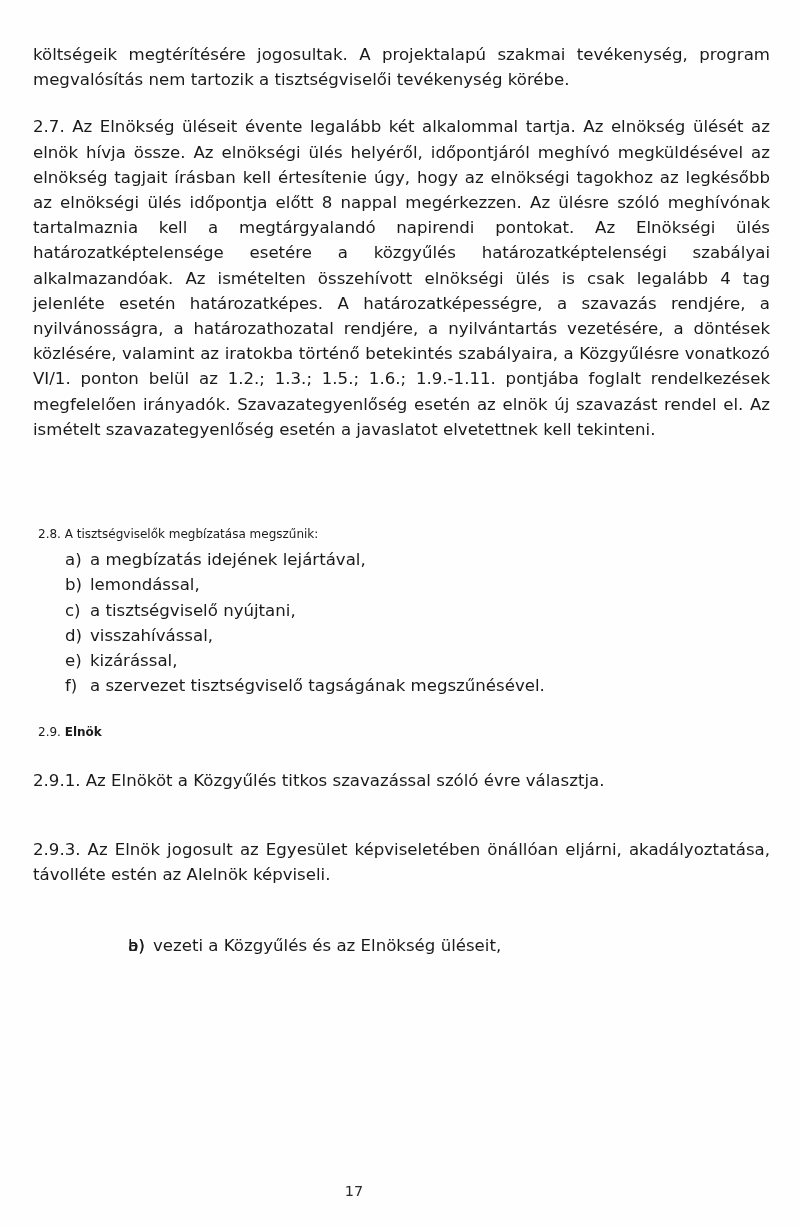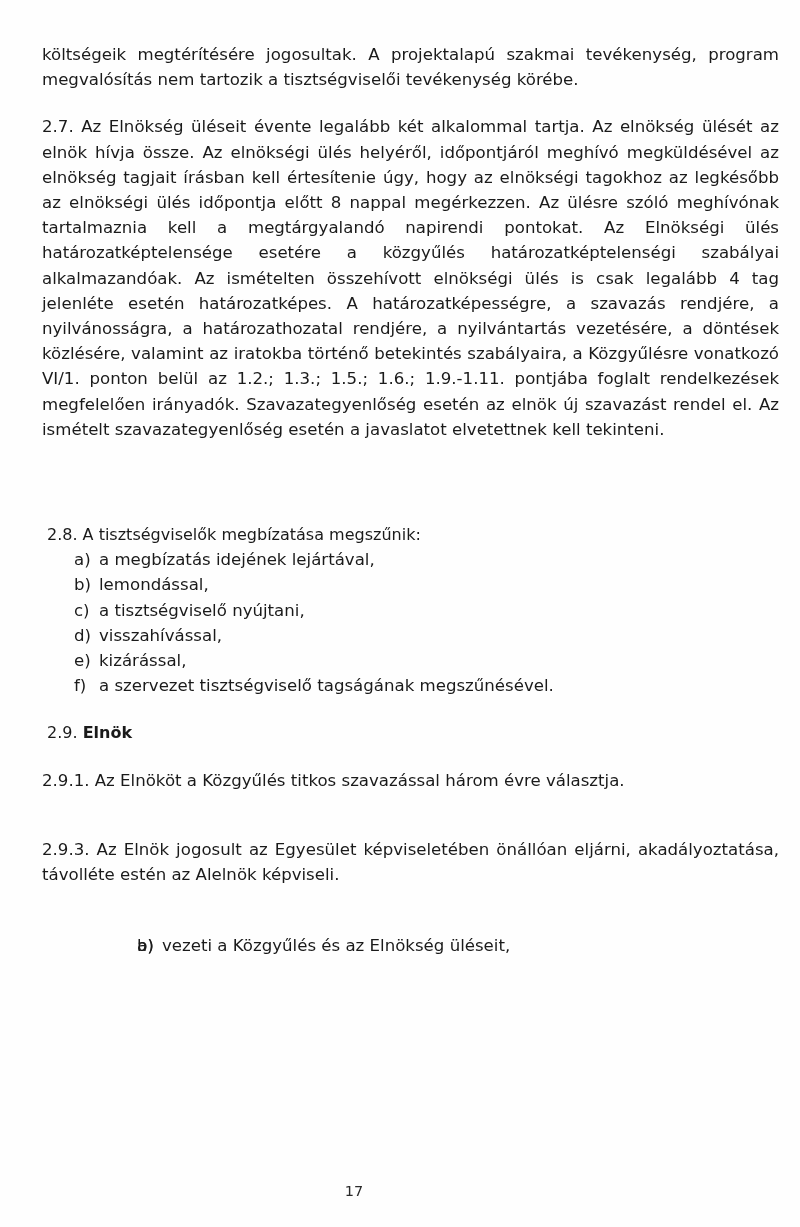--- a/index.html
+++ b/index.html
@@ -14,42 +14,42 @@
     height: 1227px;
     background: #fefefe;
     box-sizing: border-box;
     font-family: "DejaVu Sans", sans-serif;
     color: #1a1a1a;
     overflow: hidden;
   }
 
   .content {
     position: absolute;
-    left: 42px;
+    left: 33px;
     top: 42px;
     width: 737px;
   }
 
   
   .para {
     font-size: 16.6px;
     line-height: 25.2px;
     text-align: justify;
     text-justify: inter-word;
     margin: 0;
     -webkit-hyphens: none;
     hyphens: none;
   }
   .gap-md { height: 22px; }
   .gap-lg { height: 34px; }
   .gap-xl { height: 46px; }
 
   
   .sec-head {
-    font-size: 16px;
+    font-size: 12px;
     line-height: 25.2px;
     margin: 0;
     padding-left: 5px;
     text-align: left;
   }
 
   .sec-head-bold b {
     font-weight: bold;
     text-align: center;
   }
@@ -151,21 +151,21 @@
         <span>a szervezet tisztségviselő tagságának megszűnésével.</span>
       </div>
     </div>
 
     <div class="gap-md"></div>
 
     <p class="sec-head sec-head-bold"><span>2.9.</span> <b>Elnök</b></p>
 
     <div class="gap-md"></div>
 
-    <p class="para">2.9.1. Az Elnököt a Közgyűlés titkos szavazással három évre választja.</p>
+    <p class="para">2.9.1. Az Elnököt a Közgyűlés titkos szavazással szóló évre választja.</p>
 
     <div class="gap-md"></div>
 
 
     <div class="gap-md"></div>
 
     <p class="para">2.9.3. Az Elnök jogosult az Egyesület képviseletében önállóan eljárni, akadályoztatása, távolléte estén az Alelnök képviseli.</p>
 
     <div class="gap-xl"></div>
 

